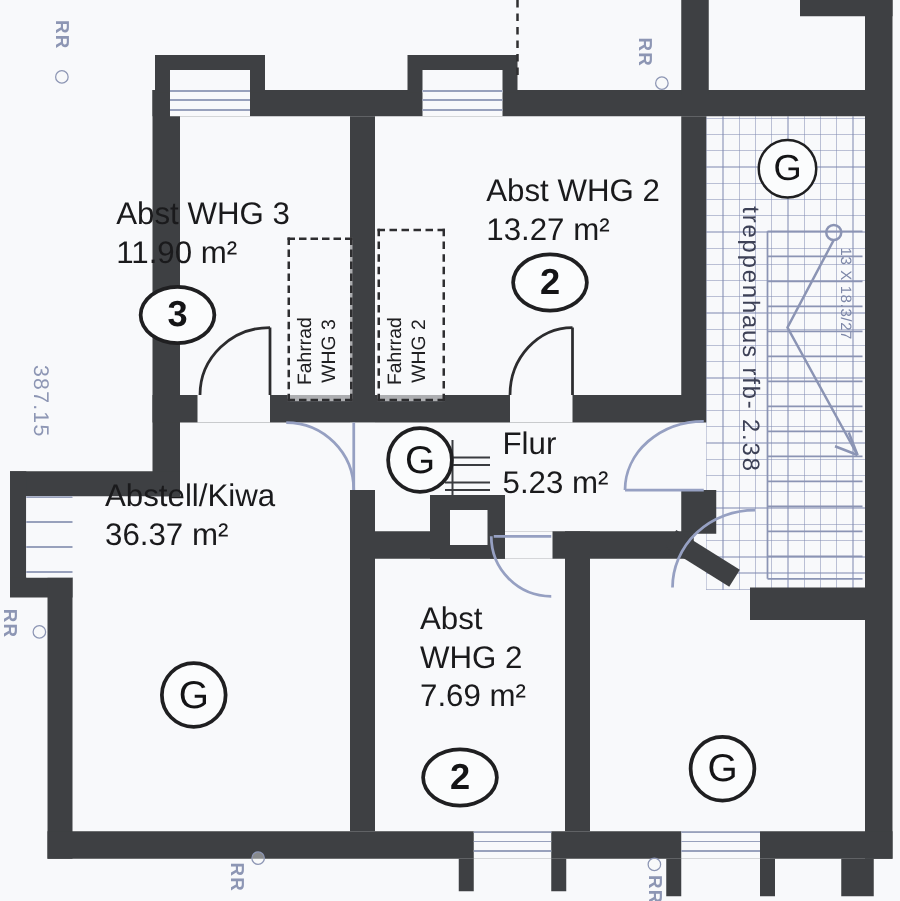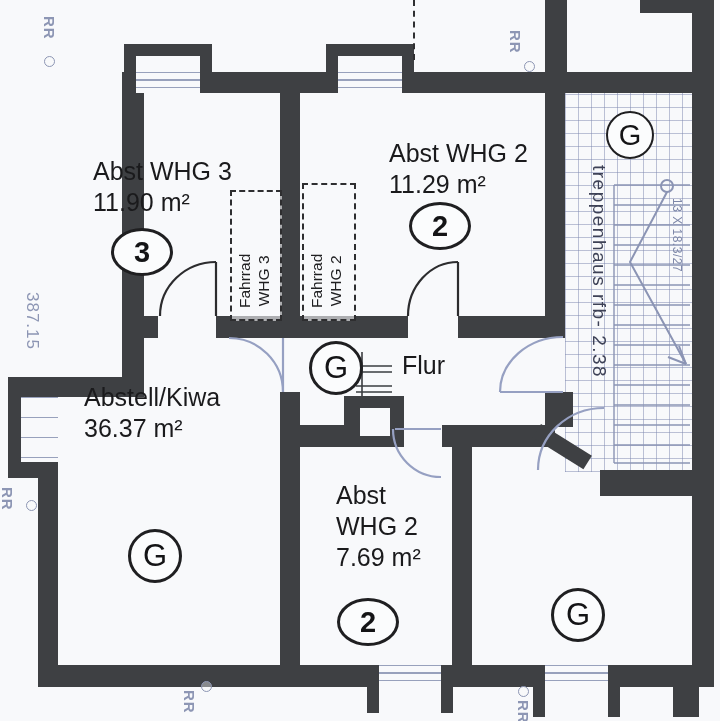--- a/index.html
+++ b/index.html
@@ -137,28 +137,29 @@
   <div class="rlabel" style="left:93px;top:156px;">
     <div>Abst WHG 3</div>
     <div>11.90 m²</div>
   </div>
   <div class="badge badge-num" style="left:111px;top:228px;">
     <span>3</span>
   </div>
 
   <div class="rlabel" style="left:374px;top:138px;margin-left:15px;">
     <div>Abst WHG 2</div>
-    <div>11.29 m²</div>
+    <div>13.27 m²</div>
   </div>
   <div class="badge badge-num" style="left:409px;top:202px;">
     <span>2</span>
   </div>
 
-  <div class="rlabel" style="left:402px;top:350px;">
+  <div class="rlabel" style="left:402px;top:340px;">
     <div>Flur</div>
+    <div>5.23 m²</div>
   </div>
   <div class="badge badge-g" style="left:309px;top:341px;">
     <span>G</span>
   </div>
 
   <div class="rlabel" style="left:84px;top:382px;">
     <div>Abstell/Kiwa</div>
     <div>36.37 m²</div>
   </div>
   <div class="badge badge-g" style="left:128px;top:529px;">

